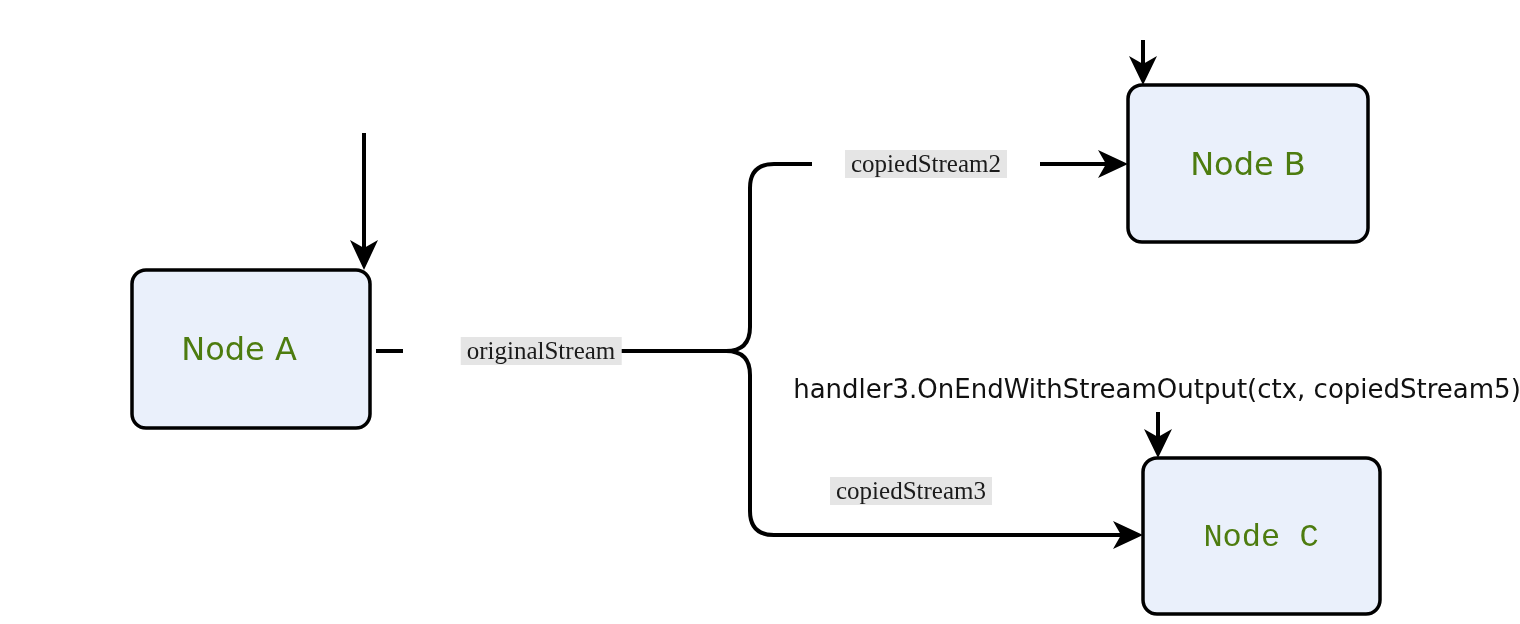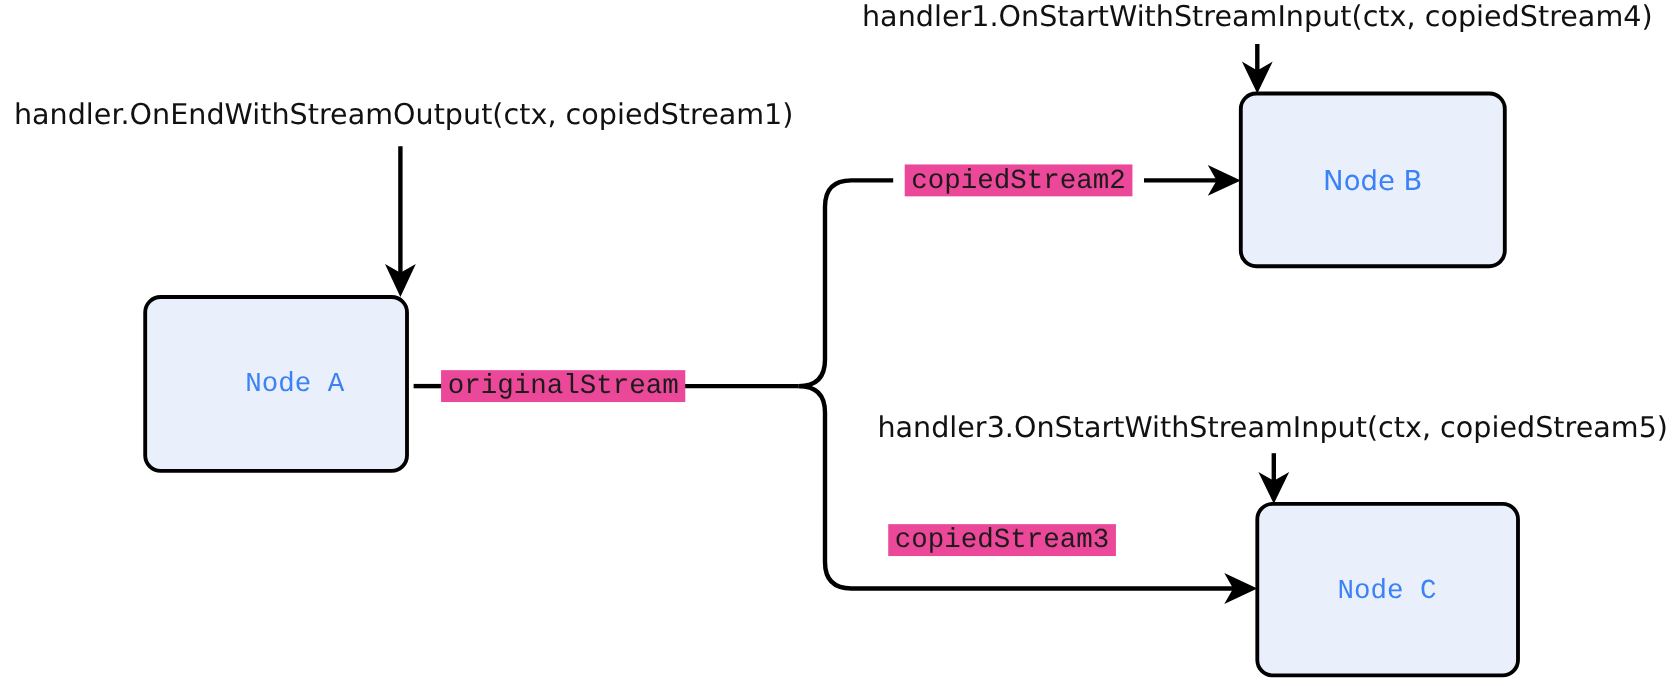--- a/index.html
+++ b/index.html
@@ -32,35 +32,35 @@
     stroke: #000000;
     stroke-width: 4;
     stroke-linecap: butt;
   }
   .arrow-head {
     fill: #000000;
     stroke: none;
   }
   .node-label {
     position: absolute;
-    color: #3b82f6;
-    font-size: 25px;
+    color: #4d7c0f;
+    font-size: 32px;
     font-family: "DejaVu Sans", sans-serif;
     white-space: nowrap;
     transform: translate(-50%, -50%);
     letter-spacing: 0px;
   }
   .edge-label {
     position: absolute;
     color: #1b1b1b;
     font-size: 25px;
-    font-family: Liberation Mono, monospace;
+    font-family: Liberation Serif, serif;
     white-space: nowrap;
     transform: translate(-50%, -50%);
-    background: #ec4899;
+    background: #e5e5e5;
     padding: 0 6px;
   }
   .handler-label {
     position: absolute;
     color: #111111;
     font-size: 26px;
     font-family: "DejaVu Sans", sans-serif;
     white-space: nowrap;
     transform: translate(-50%, -50%);
   }
@@ -106,25 +106,23 @@
     <rect class="node-box" x="1128" y="85" width="240" height="157" rx="14" ry="14"></rect>
 
     <g>
       <line class="edge-line" x1="1158" y1="412" x2="1158" y2="441"></line>
       <polygon class="arrow-head" points="1158,458 1144,429 1158,437 1172,429"></polygon>
     </g>
 
     <rect class="node-box" x="1143" y="458" width="237" height="156" rx="14" ry="14"></rect>
   </svg>
 
-  <div class="node-label" style="left:268px; top:349px;font-family:Liberation Mono, monospace;">Node A</div>
+  <div class="node-label" style="left:239px; top:349px;">Node A</div>
   <div class="node-label" style="left:1248px; top:164px;">Node B</div>
   <div class="node-label" style="left:1261px; top:537px;font-family:Liberation Mono, monospace;">Node C</div>
 
-  <div class="edge-label" style="left:512px; top:351px;text-align:center;">originalStream</div>
+  <div class="edge-label" style="left:541px; top:351px;text-align:center;">originalStream</div>
   <div class="edge-label" style="left:926px; top:164px;">copiedStream2</div>
   <div class="edge-label" style="left:911px; top:491px;">copiedStream3</div>
 
-  <div class="handler-label" style="left:367px; top:105px;">handler.OnEndWithStreamOutput(ctx, copiedStream1)</div>
-  <div class="handler-label" style="left:1143px; top:16px;">handler1.OnStartWithStreamInput(ctx, copiedStream4)</div>
-  <div class="handler-label" style="left:1157px; top:389px;">handler3.OnStartWithStreamInput(ctx, copiedStream5)</div>
+  <div class="handler-label" style="left:1157px; top:389px;">handler3.OnEndWithStreamOutput(ctx, copiedStream5)</div>
 
 </div>
 
 </body></html>

